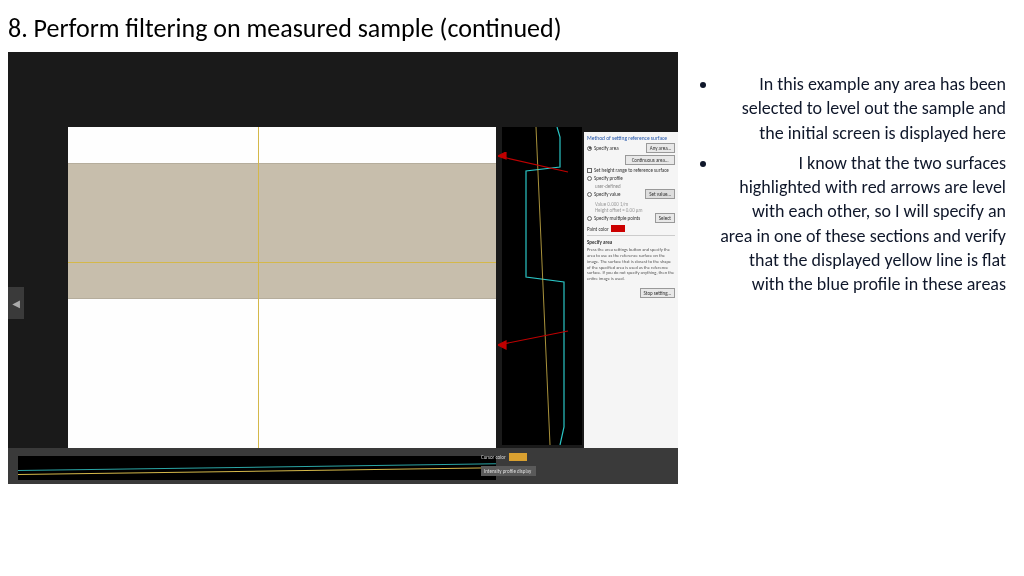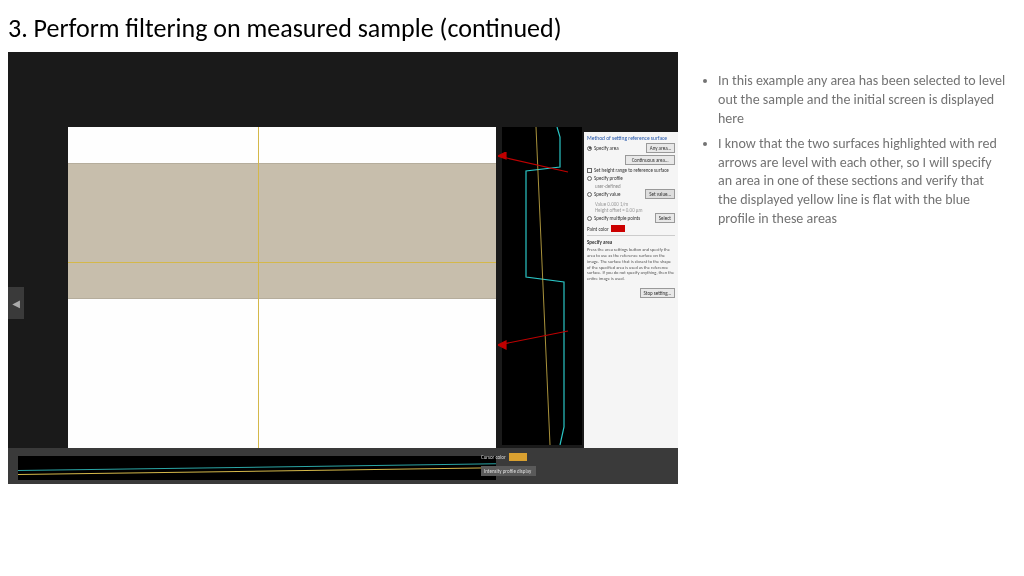--- a/index.html
+++ b/index.html
@@ -136,30 +136,31 @@
     .arrow {
       position:absolute; stroke:#c00000; fill:#c00000; stroke-width:1.2;
     }
     .bullets {
       margin-left: 18px;
       width: 310px;
       padding-top: 20px;
     }
     .bullets ul { list-style: disc; padding-left: 22px; }
     .bullets li {
-      font-size: 14px;
+      font-size: 18px;
       line-height: 1.35;
-      color:#737373;
+      color:#0f172a;
       margin-bottom: 6px;
+      text-align: right;
     }
   </style>
 </head>
 <body>
 
-<div class="slide-title">3. Perform filtering on measured sample (continued)</div>
+<div class="slide-title">8. Perform filtering on measured sample (continued)</div>
 
 <div class="content-row">
   <div class="screenshot-area">
     <div class="left-tab">◀</div>
 
     <div class="sample-viewport">
       <div class="sample-band"></div>
     </div>
     <div class="cross-v"></div>
     <div class="cross-h"></div>

